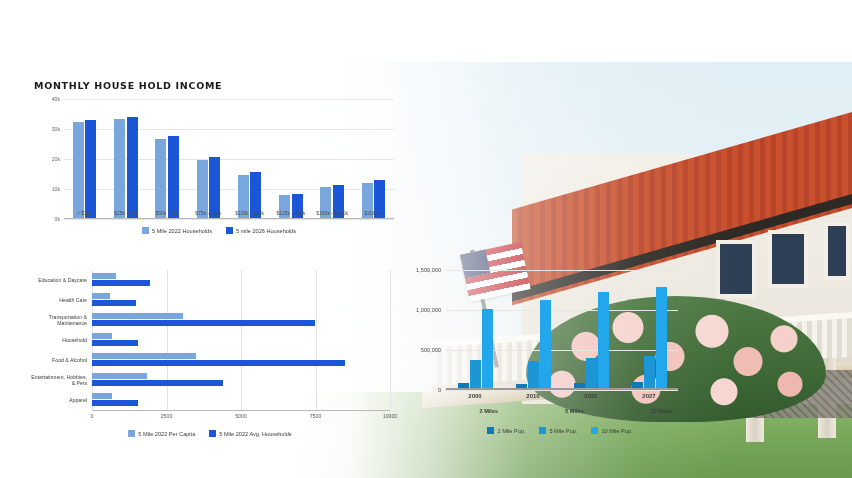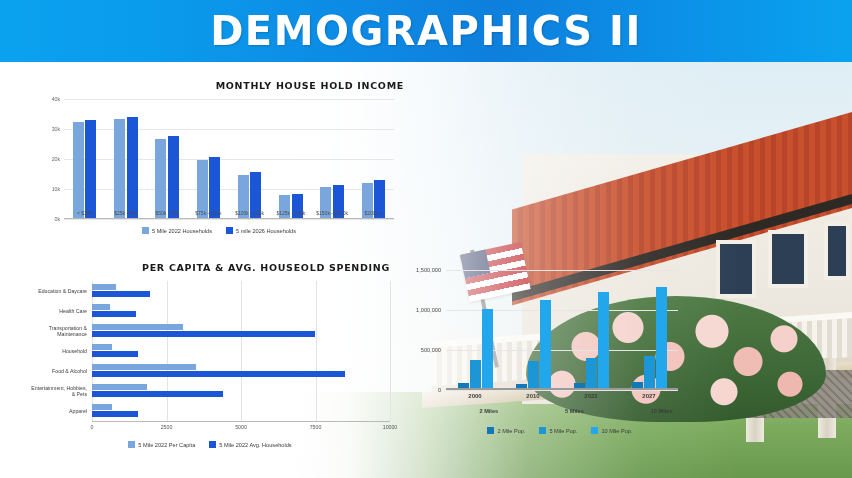--- a/index.html
+++ b/index.html
@@ -135,21 +135,21 @@
     background: linear-gradient(90deg,
       rgba(255,255,255,1) 0%, rgba(255,255,255,.97) 10%,
       rgba(255,255,255,.72) 24%, rgba(255,255,255,.32) 42%,
       rgba(255,255,255,.08) 62%, rgba(255,255,255,0) 80%);
   }
 
   
   .panel { position: absolute; }
   .chart-title {
     font-size: 9.5px; font-weight: bold; letter-spacing: .7px;
-    color: #1a1a1a; text-align: right;
+    color: #1a1a1a; text-align: left;
     font-family: "DejaVu Sans", sans-serif;
   }
   .legend {
     display: flex; justify-content: center; align-items: center;
     gap: 14px; margin-top: 4px;
   }
   .legend-item { display: flex; align-items: center; gap: 3px; }
   .legend-swatch { width: 7px; height: 7px; display: inline-block; }
   .legend-text { font-size: 5.6px; color: #3b3b3b; white-space: nowrap; }
 
@@ -234,23 +234,20 @@
     display: flex; justify-content: space-around;
   }
   #c3-sublabels .sl { font-size: 5.6px; color: #3d3d3d; font-weight: bold; }
   #c3-legend { position: absolute; left: 40px; top: 161px; width: 260px; }
 </style>
 </head>
 <body>
 
 <div id="slide">
 
-  <div id="header">
-    <div id="header-title">DEMOGRAPHICS II</div>
-  </div>
 
   <div id="photo">
     <div class="sky"></div>
     <div class="lawn"></div>
     <div class="house-body"></div>
     <div class="roof"></div>
     <div class="roof-edge"></div>
     <div class="window w1"></div>
     <div class="window w2"></div>
     <div class="window w3"></div>
@@ -332,21 +329,20 @@
           <span class="legend-text">5 Mile 2022 Households</span>
         </div>
         <div class="legend-item">
           <span class="legend-swatch" style="background: rgb(26, 86, 214);"></span>
           <span class="legend-text">5 mile 2026 Households</span>
         </div>
       </div>
   </div>
 
   <div class="panel" id="chart-spending">
-    <div class="chart-title">PER CAPITA &amp; AVG. HOUSEOLD SPENDING</div>
     <div id="c2-wrap">
       <div id="c2-plotarea">
           <div class="vgrid" style="left: 0%;"></div>
           <div class="vgrid" style="left: 25%;"></div>
           <div class="vgrid" style="left: 50%;"></div>
           <div class="vgrid" style="left: 75%;"></div>
           <div class="vgrid" style="left: 100%;"></div>
         </div>
       <div id="c2-rows">
           <div class="c2-row">

